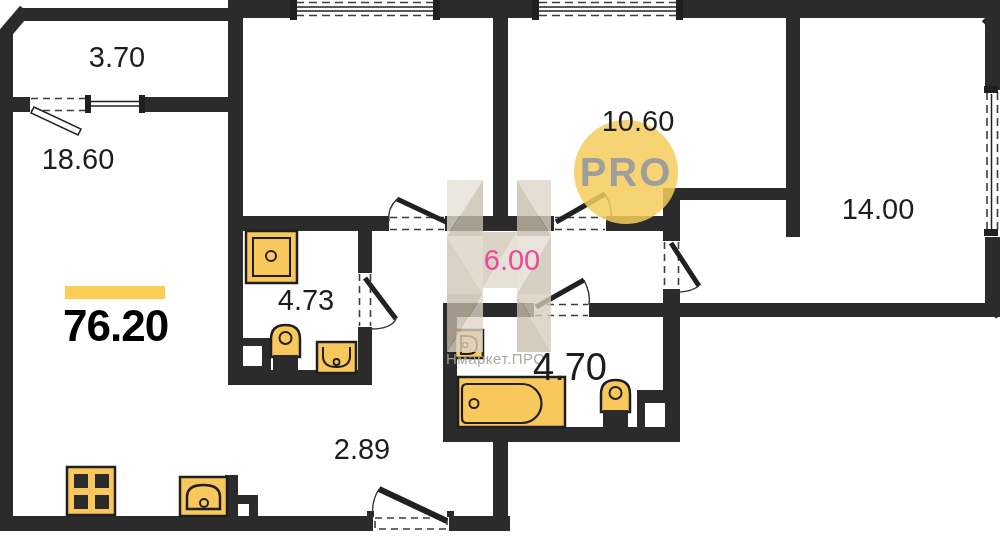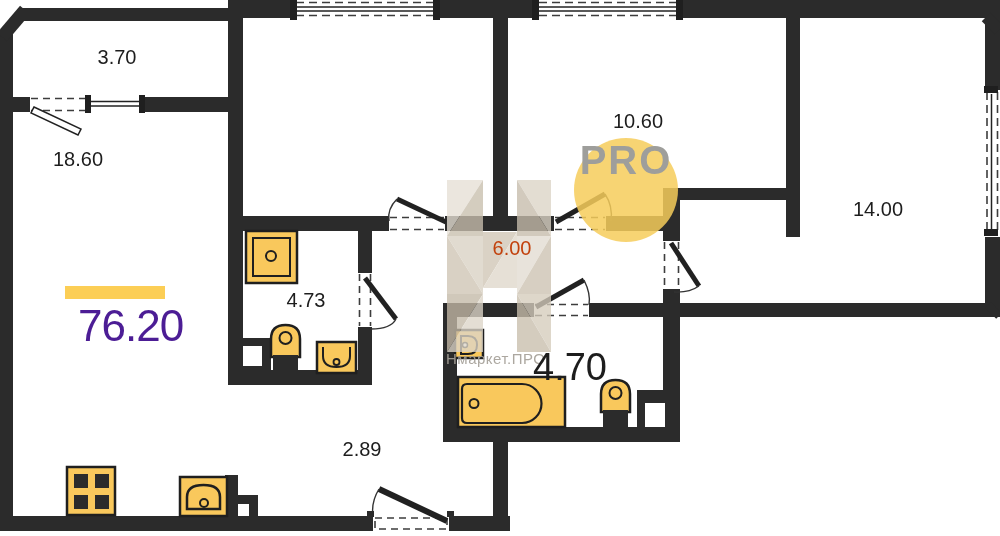--- a/index.html
+++ b/index.html
@@ -3,43 +3,43 @@
 <meta charset="utf-8">
 <style>
   html,body{margin:0;padding:0;background:#fff;}
   .plan-root{
     position:relative;width:1000px;height:536px;background:#ffffff;
     font-family:"Liberation Sans", sans-serif;overflow:hidden;
   }
   .plan-svg{position:absolute;left:0;top:0;z-index:1;}
   .room-label{
     position:absolute;transform:translate(-50%,-50%);
-    font-size:20px;color:#1d1d1d;z-index:4;white-space:nowrap;letter-spacing:0;
+    font-size:29px;color:#1d1d1d;z-index:4;white-space:nowrap;letter-spacing:0;
   }
   .lbl-balcony{left:117px;top:57px;}
   .lbl-living{left:78px;top:159px;text-align:center;}
   .lbl-room-tc{left:372px;top:121px;}
   .lbl-room-tr{left:638px;top:121px;text-align:right;}
   .lbl-room-r{left:878px;top:178px;margin-top:31px;}
-  .lbl-hall{left:512px;top:248px;color:#c2410c;}
+  .lbl-hall{left:512px;top:260px;color:#ec4899;}
   .lbl-bath-s{left:306px;top:300px;}
   .lbl-bath-l{left:570px;top:367px;font-size:38px;}
   .lbl-corridor{left:362px;top:449px;}
   .total-bar{
     position:absolute;left:65px;top:286px;width:100px;height:13px;
     background:#fcce55;z-index:4;
   }
   .total-text{
-    position:absolute;left:78px;top:301px;font-size:44px;font-weight:normal;
-    color:#4c1d95;z-index:4;letter-spacing:-1px;white-space:nowrap;
+    position:absolute;left:63px;top:301px;font-size:44px;font-weight:bold;
+    color:#000000;z-index:4;letter-spacing:-1px;white-space:nowrap;
   }
   .watermark-circle{
-    position:absolute;left:574px;top:138px;width:104px;height:104px;
+    position:absolute;left:574px;top:120px;width:104px;height:104px;
     border-radius:50%;background:rgba(246,205,90,0.85);z-index:2;
-    display:flex;align-items:flex-start;justify-content:center;
+    display:flex;align-items:center;justify-content:center;
   }
   .watermark-circle span{
     font-size:40px;font-weight:700;color:#9e9e9b;letter-spacing:2px;
   }
   .watermark-brand{
     position:absolute;left:446px;top:350px;font-size:15px;color:#a5a098;
     z-index:3;opacity:.92;letter-spacing:.5px;white-space:nowrap;
   }
   .wm-h{position:absolute;left:0;top:0;z-index:2;}
 </style>

